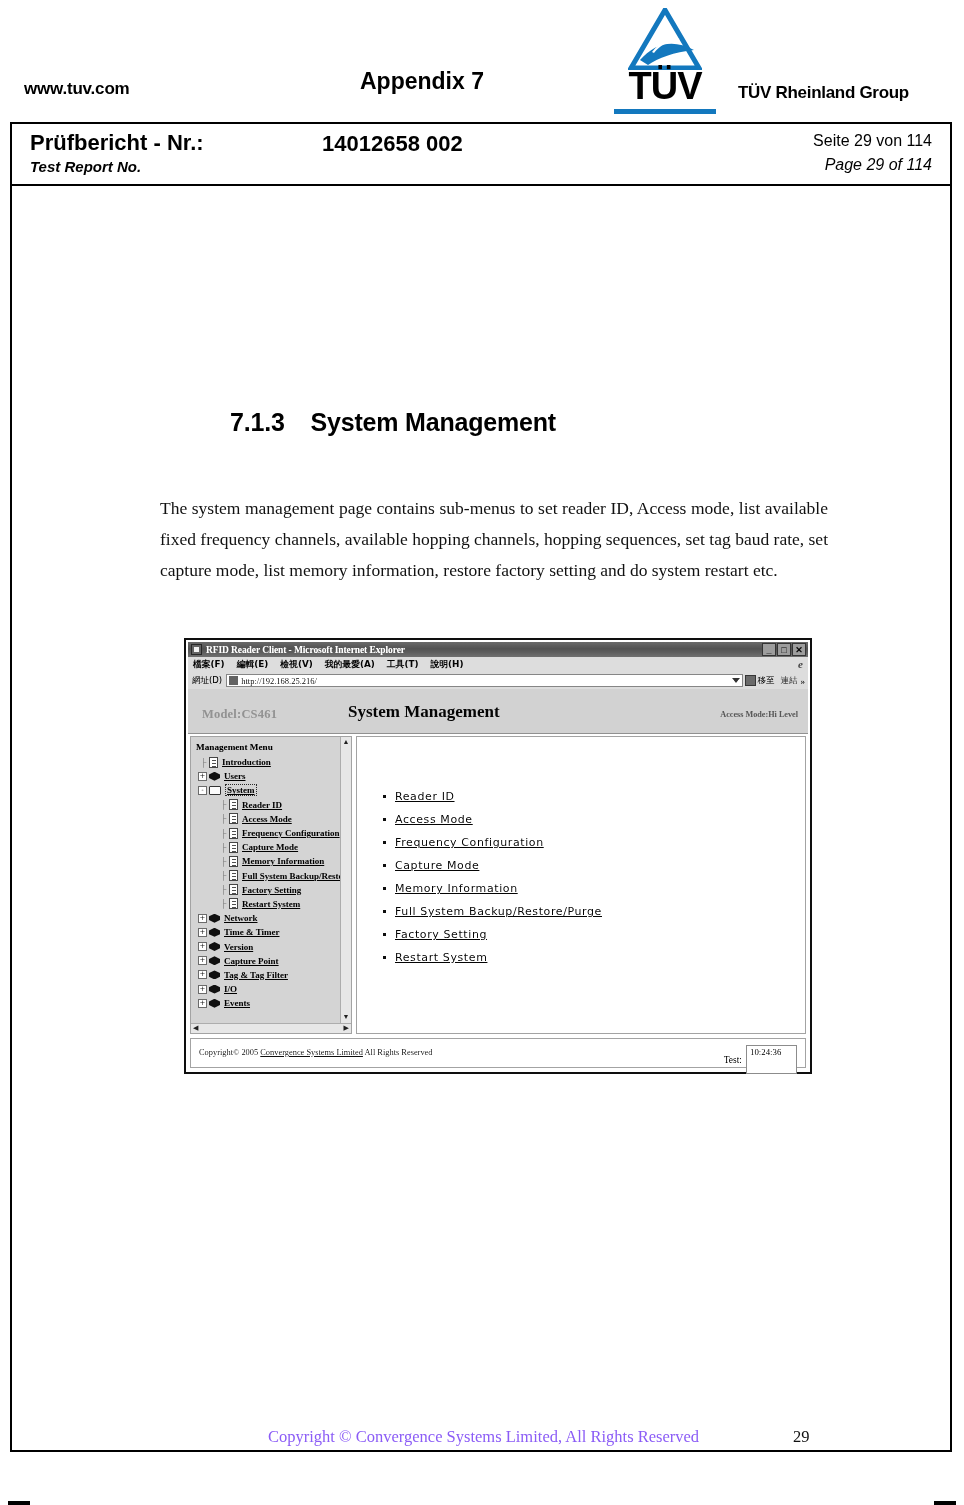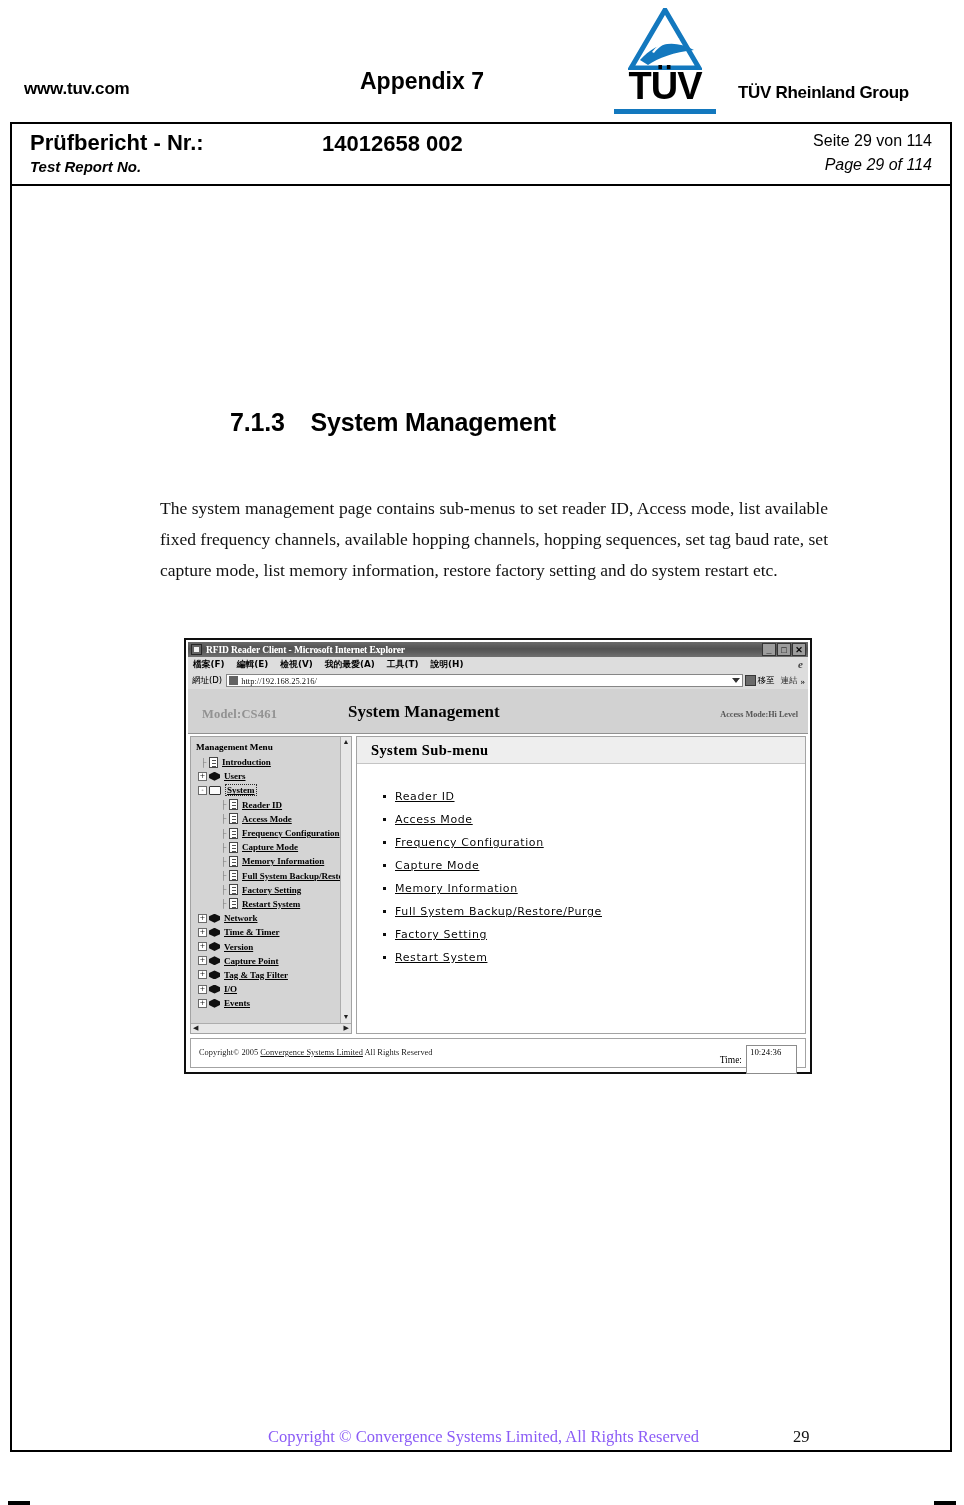--- a/index.html
+++ b/index.html
@@ -769,23 +769,20 @@
             <div class="sb-arrow-v" style="top:1px">▲</div>
             <div class="sb-arrow-v" style="bottom:1px">▼</div>
           </div>
           <div class="tree-scroll-h">
             <span class="sb-arrow">◀</span>
             <span class="sb-arrow">▶</span>
           </div>
         </div>
 
         <div class="content-pane">
-          <div class="submenu-header">
-            <div class="submenu-title">System  Sub-menu</div>
-          </div>
           <div class="submenu-list" id="submenu-rows">
               <div class="submenu-item">
                 <span class="submenu-bullet"></span>
                 <span class="submenu-link">Reader  ID</span>
               </div>
               <div class="submenu-item">
                 <span class="submenu-bullet"></span>
                 <span class="submenu-link">Access  Mode</span>
               </div>
               <div class="submenu-item">
@@ -815,21 +812,21 @@
             </div>
         </div>
 
       </div>
 
       <div class="app-footer">
         <div class="footer-copy">
           <span>Copyright© 2005 </span><u>Convergence Systems Limited</u><span>  All Rights Reserved</span>
         </div>
         <div class="footer-time-wrap">
-          <span class="footer-time-label">Time:</span>
+          <span class="footer-time-label">Test:</span>
           <span class="footer-time-box">10:24:36</span>
         </div>
       </div>
 
     </div>
 
   </div>
 </div>
 
 <div class="page-footer-copy">Copyright © Convergence Systems Limited, All Rights Reserved</div>

